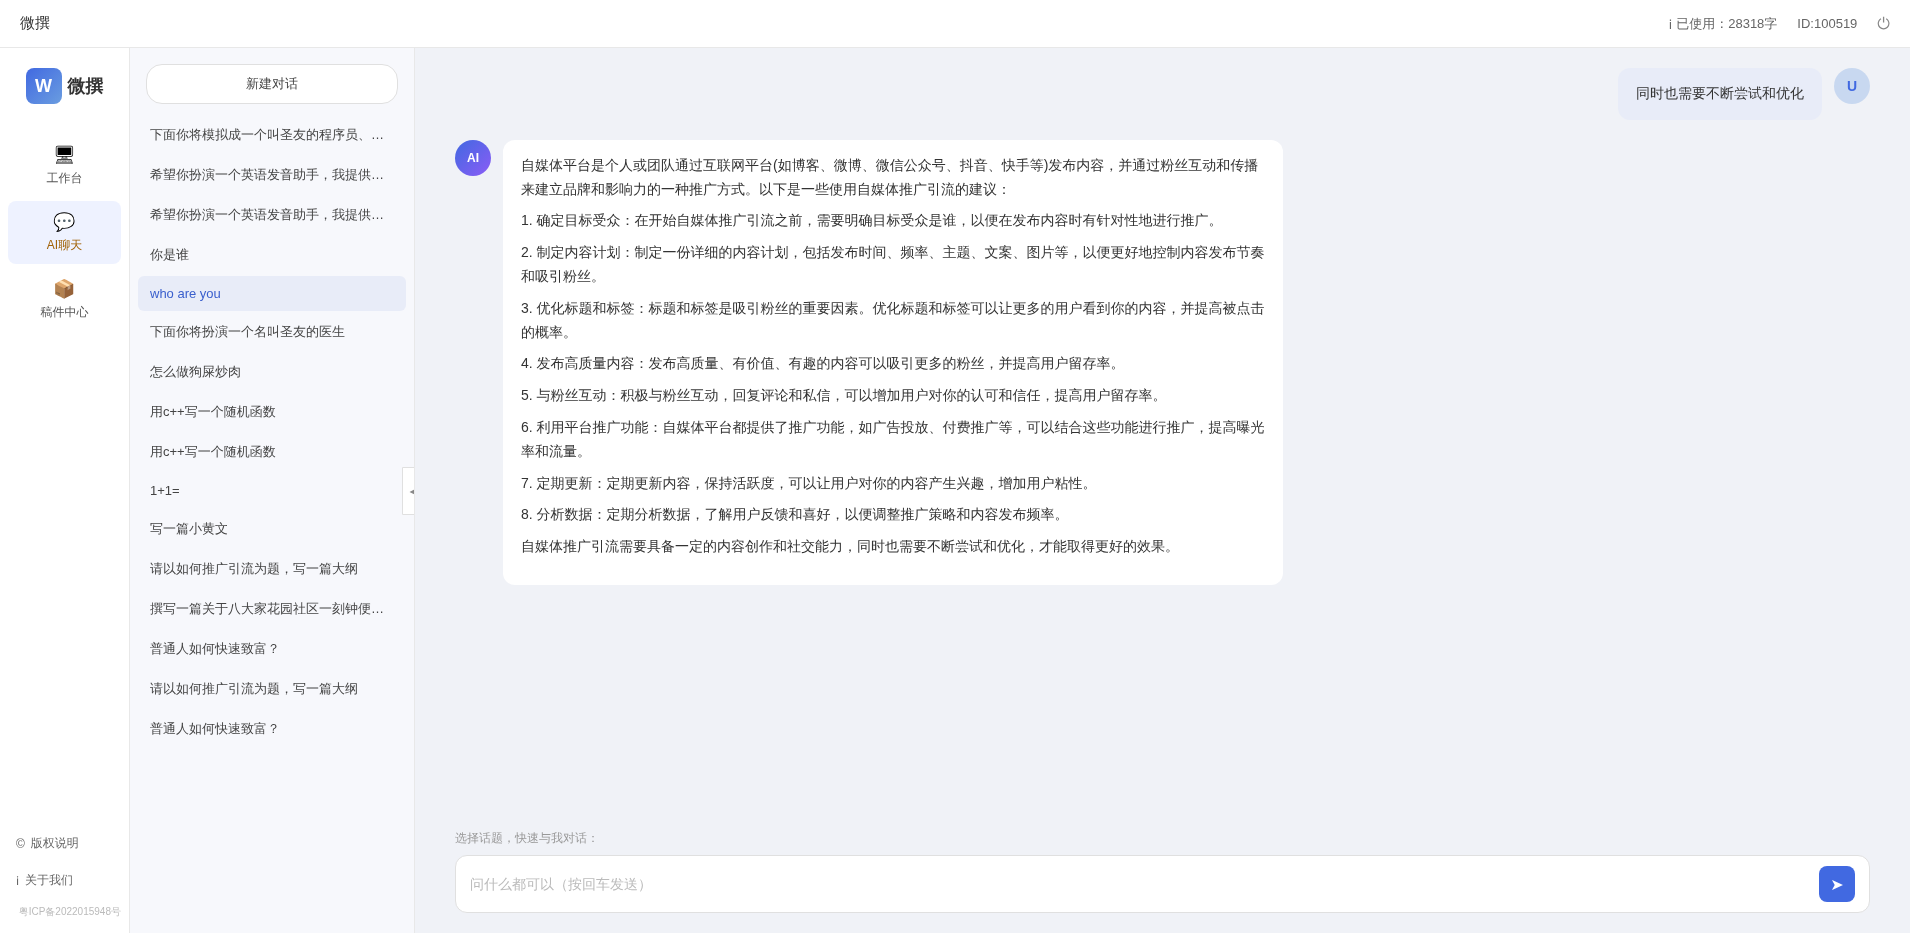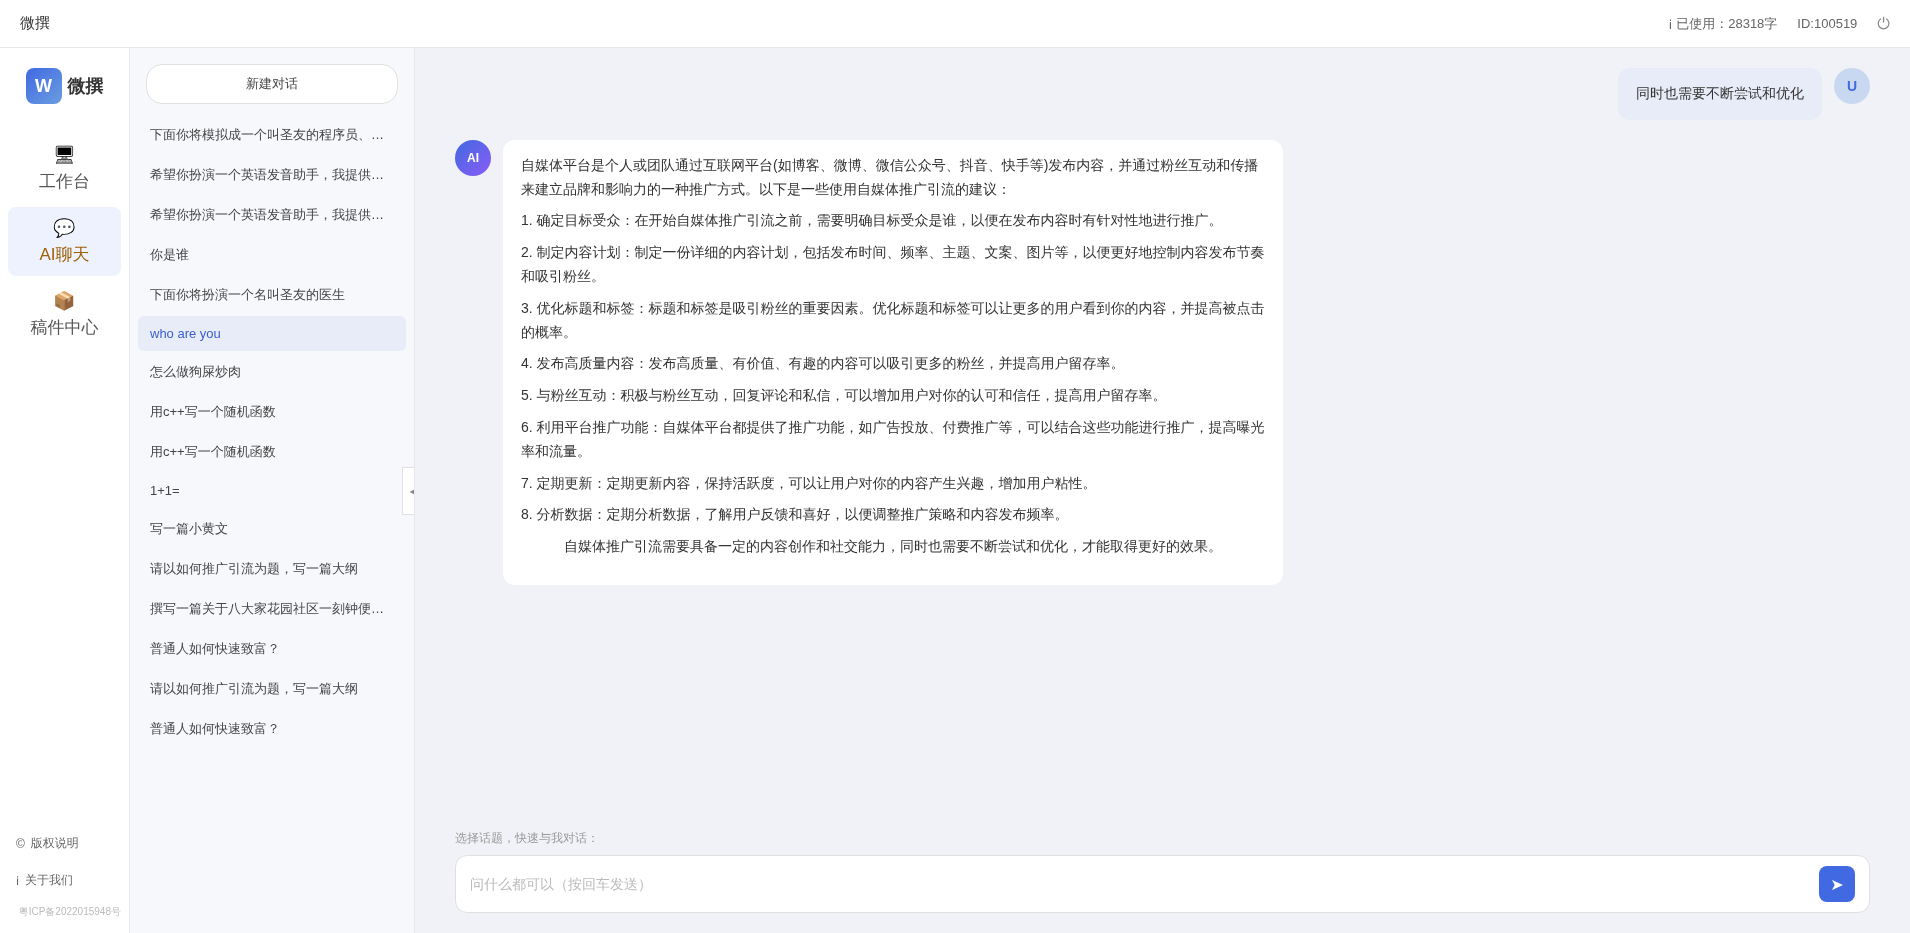--- a/index.html
+++ b/index.html
@@ -89,21 +89,21 @@
       flex-direction: column;
       align-items: center;
       padding: 10px 6px;
       cursor: pointer;
       border-radius: 8px;
       margin: 0 8px;
       gap: 4px;
     }
     .nav-item.active { background: #eef2ff; }
     .nav-item .nav-icon { font-size: 18px; }
-    .nav-item .nav-label { font-size: 17px; color: #555; }
+    .nav-item .nav-label { font-size: 12px; color: #555; }
     .nav-item.active .nav-label { color: #a16207; }
 
     .sidebar-bottom {
       margin-top: auto;
       display: flex;
       flex-direction: column;
       width: 100%;
       gap: 4px;
     }
     .sidebar-bottom-item {
@@ -235,21 +235,21 @@
       padding: 14px 18px;
       font-size: 14px;
       line-height: 1.7;
       color: #333;
     }
     .message-row.user .message-bubble {
       background: #e8ecf8;
       color: #333;
     }
     .message-bubble p { margin-bottom: 8px; }
-    .message-bubble p:last-child { margin-bottom: 12px; text-align: center; }
+    .message-bubble p:last-child { margin-bottom: 12px; }
 
     
     .chat-input-area {
       padding: 10px 40px 20px;
       background: #f0f2f7;
       flex-shrink: 0;
     }
     .quick-topics {
       font-size: 12px;
       color: #999;
@@ -342,22 +342,22 @@
 
   <div class="chat-sidebar">
     <div class="new-chat-btn">新建对话</div>
 
     <div class="chat-list">
 
     <div class="chat-item">下面你将模拟成一个叫圣友的程序员、我说...</div>
         <div class="chat-item">希望你扮演一个英语发音助手，我提供给你...</div>
         <div class="chat-item">希望你扮演一个英语发音助手，我提供给你...</div>
         <div class="chat-item">你是谁</div>
+        <div class="chat-item active">who are you</div>
         <div class="chat-item">下面你将扮演一个名叫圣友的医生</div>
-        <div class="chat-item active">who are you</div>
         <div class="chat-item">怎么做狗屎炒肉</div>
         <div class="chat-item">用c++写一个随机函数</div>
         <div class="chat-item">用c++写一个随机函数</div>
         <div class="chat-item">1+1=</div>
         <div class="chat-item">写一篇小黄文</div>
         <div class="chat-item">请以如何推广引流为题，写一篇大纲</div>
         <div class="chat-item">撰写一篇关于八大家花园社区一刻钟便民生...</div>
         <div class="chat-item">普通人如何快速致富？</div>
         <div class="chat-item">请以如何推广引流为题，写一篇大纲</div>
         <div class="chat-item">普通人如何快速致富？</div>

